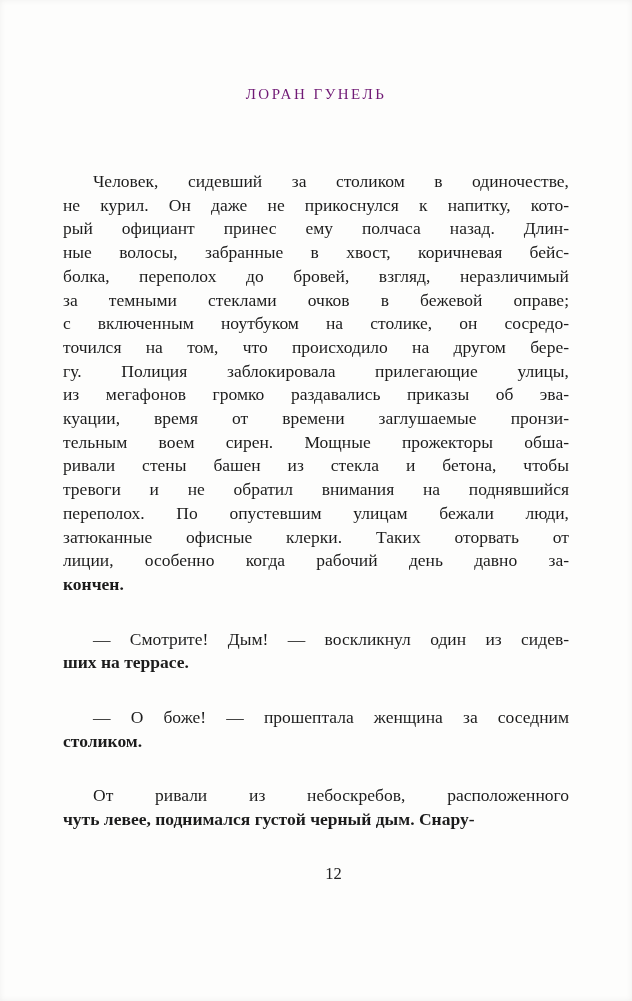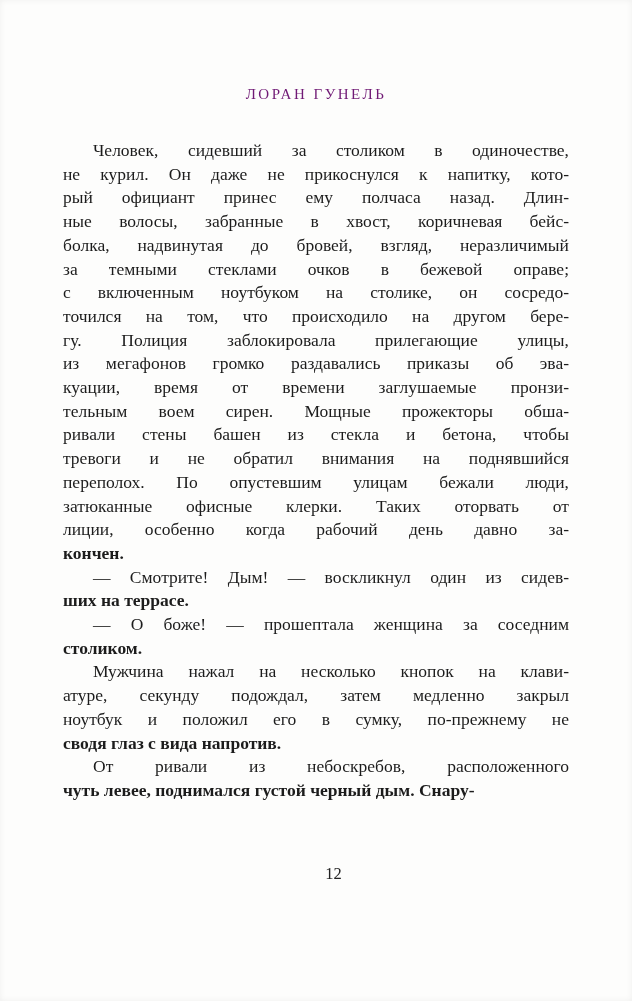--- a/index.html
+++ b/index.html
@@ -42,20 +42,21 @@
     text-align-last: justify;
     white-space: nowrap;
   }
   .line.last {
     text-align: right;
     text-align-last: left;
     font-weight: bold;
   }
   .line.first {
     text-indent: 30px;
+    margin-top: 31px;
   }
   .page-number {
     position: absolute;
     top: 864px;
     left: 0;
     right: 0;
     text-align: center;
     font-size: 16.5px;
     color: #222;
     margin-left: 35px;
@@ -66,21 +67,21 @@
 
 <div class="page">
   <div class="running-title">ЛОРАН ГУНЕЛЬ</div>
 
   <div class="text-body">
       <div class="para">
         <div class="line first">Человек, сидевший за столиком в одиночестве,</div>
         <div class="line">не курил. Он даже не прикоснулся к напитку, кото-</div>
         <div class="line">рый официант принес ему полчаса назад. Длин-</div>
         <div class="line">ные волосы, забранные в хвост, коричневая бейс-</div>
-        <div class="line">болка, надвинутая до бровей, взгляд, неразличимый</div>
+        <div class="line">болка, переполох до бровей, взгляд, неразличимый</div>
         <div class="line">за темными стеклами очков в бежевой оправе;</div>
         <div class="line">с включенным ноутбуком на столике, он сосредо-</div>
         <div class="line">точился на том, что происходило на другом бере-</div>
         <div class="line">гу. Полиция заблокировала прилегающие улицы,</div>
         <div class="line">из мегафонов громко раздавались приказы об эва-</div>
         <div class="line">куации, время от времени заглушаемые пронзи-</div>
         <div class="line">тельным воем сирен. Мощные прожекторы обша-</div>
         <div class="line">ривали стены башен из стекла и бетона, чтобы</div>
         <div class="line">тревоги и не обратил внимания на поднявшийся</div>
         <div class="line">переполох. По опустевшим улицам бежали люди,</div>
@@ -90,25 +91,19 @@
       </div>
       <div class="para">
         <div class="line first">— Смотрите! Дым! — воскликнул один из сидев-</div>
         <div class="line last">ших на террасе.</div>
       </div>
       <div class="para">
         <div class="line first">— О боже! — прошептала женщина за соседним</div>
         <div class="line last">столиком.</div>
       </div>
       <div class="para">
-        <div class="line first">Мужчина нажал на несколько кнопок на клави-</div>
-        <div class="line">атуре, секунду подождал, затем медленно закрыл</div>
-        <div class="line">ноутбук и положил его в сумку, по-прежнему не</div>
-        <div class="line last">сводя глаз с вида напротив.</div>
-      </div>
-      <div class="para">
         <div class="line first">От ривали из небоскребов, расположенного</div>
         <div class="line last">чуть левее, поднимался густой черный дым. Снару-</div>
       </div>
     </div>
 
   <div class="page-number">12</div>
 </div>
 
 </body></html>

